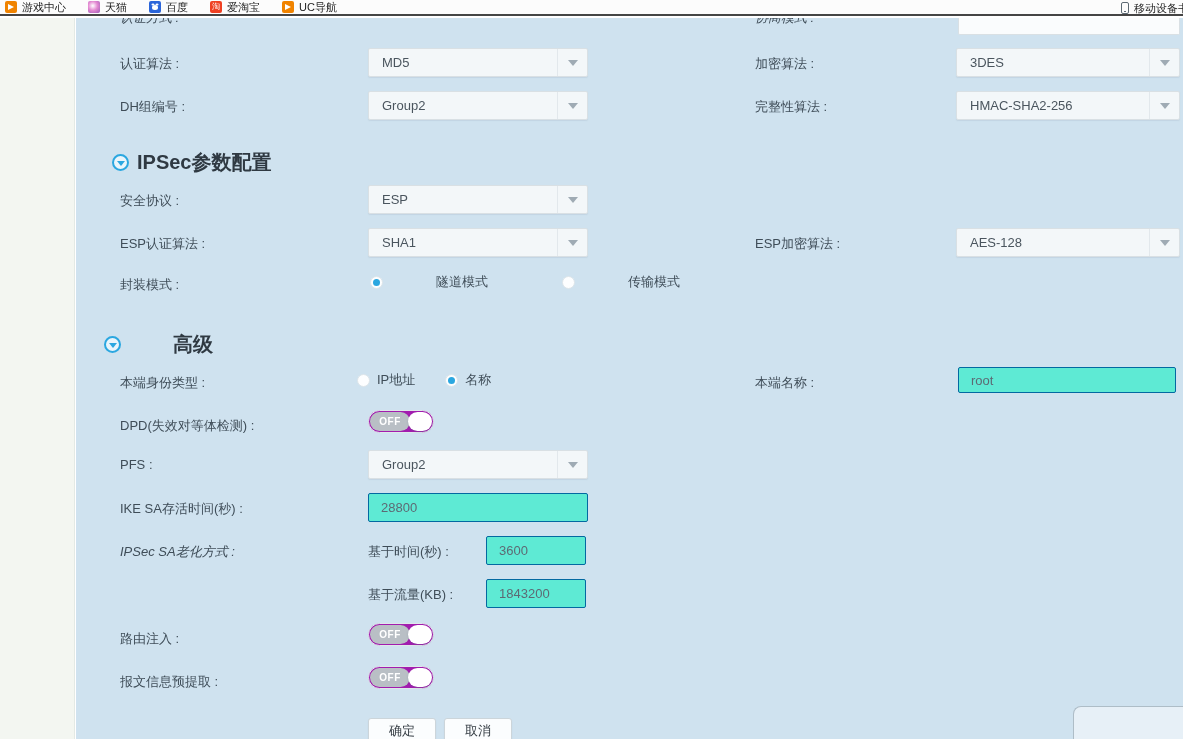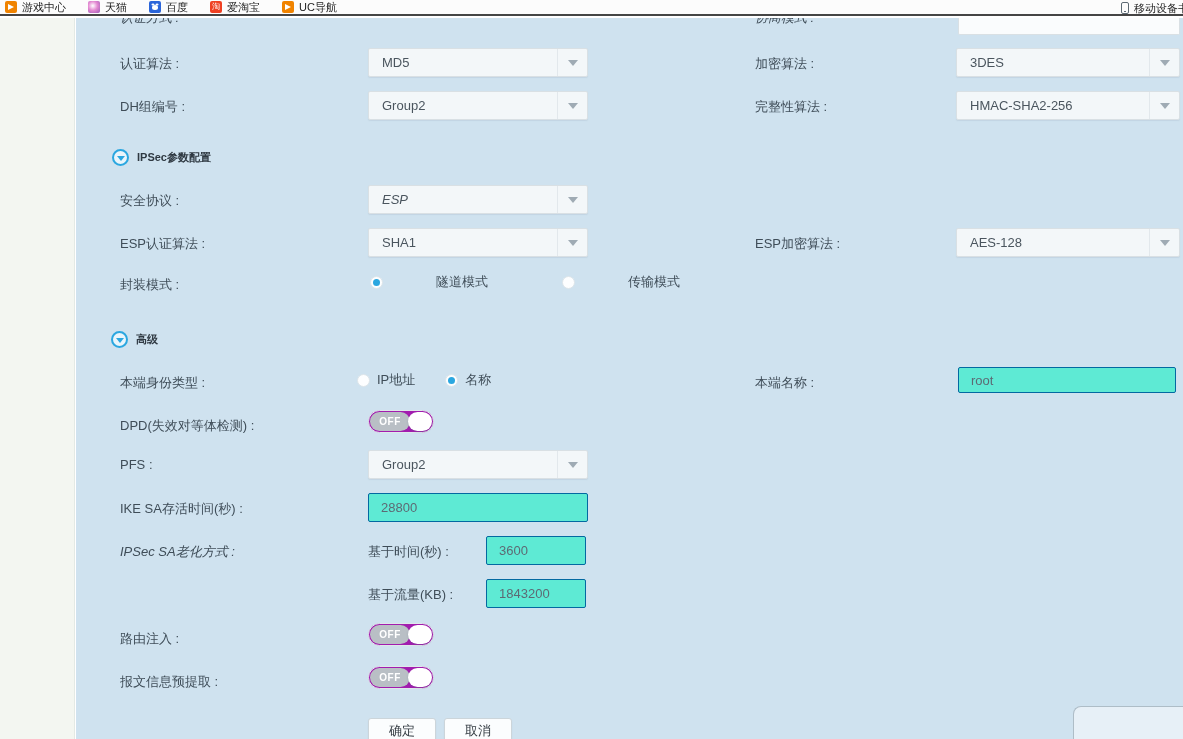--- a/index.html
+++ b/index.html
@@ -42,21 +42,21 @@
   
   .tinput { position:absolute; height:29px; background:#5eead4; border:1px solid #0369a1; border-radius:2px;
             font-size:13px; color:#5d6a74; padding-left:12px; outline:none; font-family:"Liberation Sans",sans-serif; }
 
   
   .sechead { position:absolute; display:flex; align-items:center; }
   .sec-ico { width:17px; height:17px; border-radius:50%; border:2px solid #2ba7e0; background:#eaf5fb;
              display:flex; align-items:center; justify-content:center; cursor:pointer; }
   .sec-ico::after { content:""; width:0; height:0; border-left:4px solid transparent; border-right:4px solid transparent;
                     border-top:5px solid #2ba7e0; margin-top:1px; }
-  .sec-title { font-size:11px; font-weight:600; color:#2f3942; margin-left:8px; white-space:nowrap; }
+  .sec-title { font-size:20px; font-weight:600; color:#2f3942; margin-left:8px; white-space:nowrap; }
 
   
   .radio-row { position:absolute; display:flex; align-items:center; }
   .radio { width:13px; height:13px; border-radius:50%; background:#fdfeff; border:1px solid #dde5ea;
            display:flex; align-items:center; justify-content:center; cursor:pointer; flex:0 0 auto; }
   .radio.sel::after { content:""; width:7px; height:7px; border-radius:50%; background:#2ba7e0; }
   .radio-lab { font-size:13px; color:#3f4d58; margin-left:7px; white-space:nowrap; }
 
   
   .toggle { position:absolute; width:66px; height:23px; background:#a21caf; border:1px solid #e0e7eb; border-radius:12px; cursor:pointer; }
@@ -151,21 +151,21 @@
         <span class="dd-caret"></span>
       </span>
   </div>
 
   <div class="sechead" style="left:36px; top:131px;">
     <span class="sec-ico"></span>
     <span class="sec-title">IPSec参数配置</span>
   </div>
 
   <div class="flabel abs" style="left:44px; top:174px;">安全协议 :</div>
-  <div class="dropdown" style="left:292px; top:167px; width:220px;font-style:italic;">
+  <div class="dropdown" style="left:292px; top:167px; width:220px;">
     <span class="dd-text">ESP</span>
     <span class="dd-arrowbox">
         <span class="dd-caret"></span>
       </span>
   </div>
 
   <div class="flabel abs" style="left:44px; top:217px;">ESP认证算法 :</div>
   <div class="dropdown" style="left:292px; top:210px; width:220px;">
     <span class="dd-text">SHA1</span>
     <span class="dd-arrowbox">
@@ -181,21 +181,21 @@
   </div>
 
   <div class="flabel abs" style="left:44px; top:258px;">封装模式 :</div>
   <div class="radio-row" style="left:294px; top:255px;gap:46px;">
     <span class="radio sel"></span>
     <span class="radio-lab">隧道模式</span>
     <span class="radio" style="margin-left:28px;"></span>
     <span class="radio-lab">传输模式</span>
   </div>
 
-  <div class="sechead" style="left:35px; top:313px;">
+  <div class="sechead" style="left:28px; top:313px;gap:44px;">
     <span class="sec-ico"></span>
     <span class="sec-title">高级</span>
   </div>
 
   <div class="flabel abs" style="left:44px; top:356px;">本端身份类型 :</div>
   <div class="radio-row" style="left:281px; top:353px;">
     <span class="radio"></span>
     <span class="radio-lab">IP地址</span>
     <span class="radio sel" style="margin-left:30px;"></span>
     <span class="radio-lab">名称</span>

